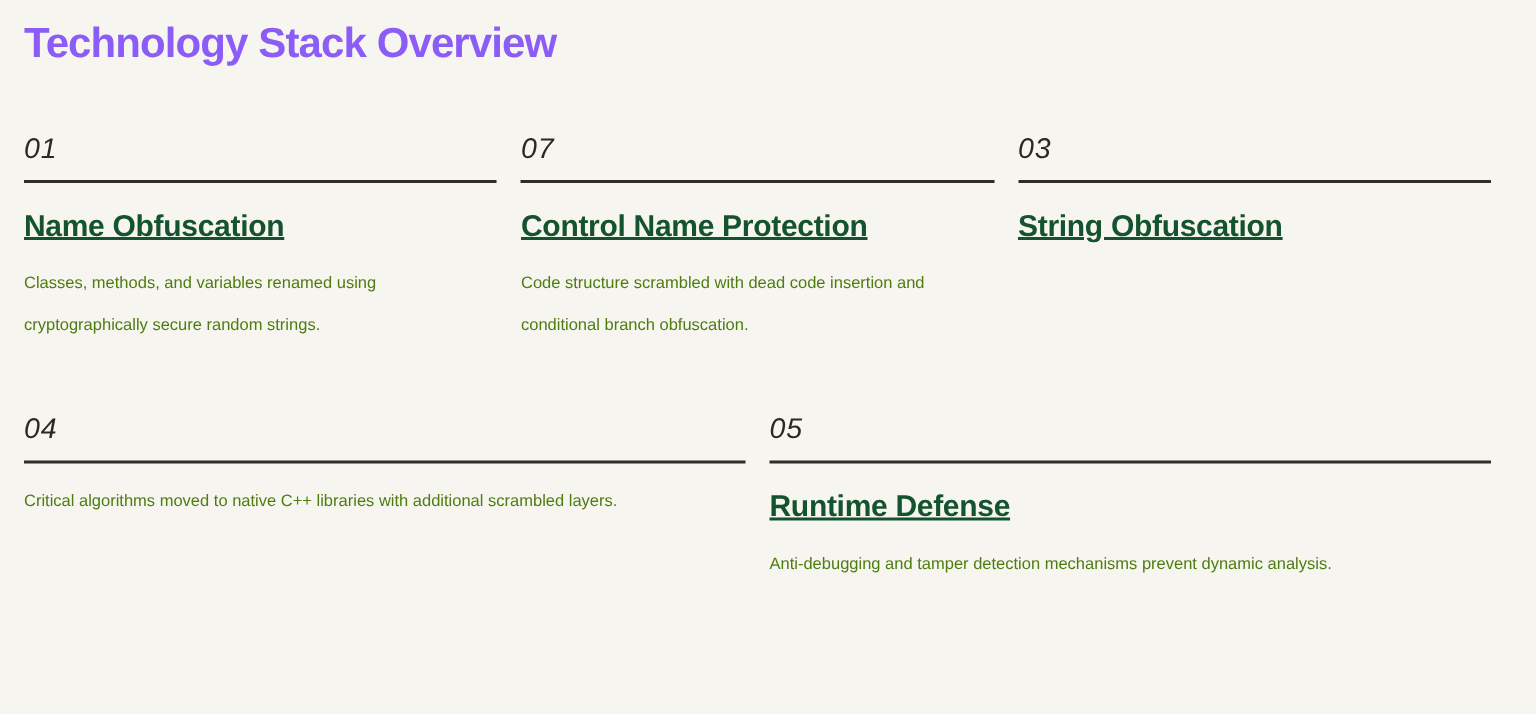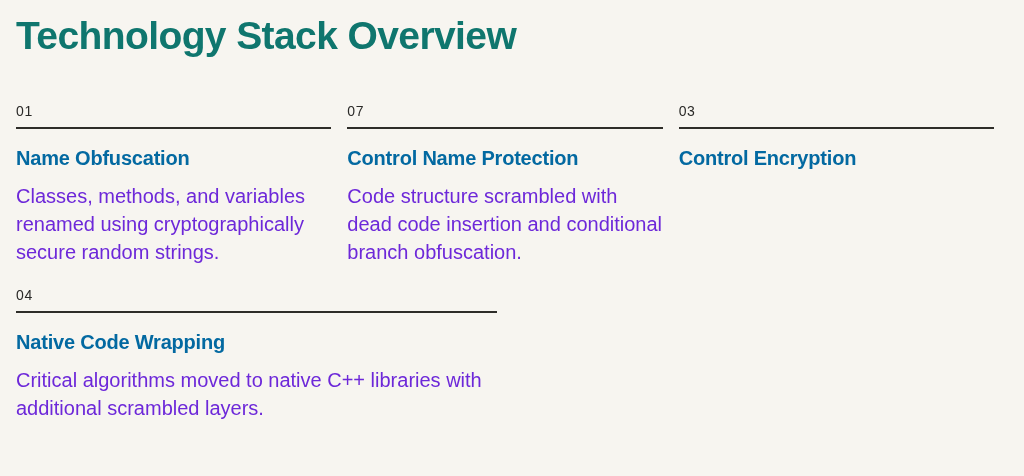--- a/index.html
+++ b/index.html
@@ -11,63 +11,65 @@
     color: #211f1d;
     font-family: "Liberation Sans", sans-serif;
     overflow: hidden;
   }
   .page {
     padding: 12px 30px 0 16px;
     width: 1024px;
   }
   .page-title {
     margin: 0;
-    font-size: 39px;
+    font-size: 28px;
     line-height: 1.22;
     font-weight: 700;
     letter-spacing: -0.6px;
-    color: #0f766e;
+    color: #8b5cf6;
   }
   .row {
     display: grid;
     gap: 16px;
   }
   .row-3 {
     grid-template-columns: repeat(3, 1fr);
     margin-top: 42px;
   }
   .row-2 {
     grid-template-columns: repeat(2, 1fr);
-    margin-top: 20px;
+    margin-top: 44px;
   }
   .card { min-width: 0; }
   .card-number {
-    font-size: 14px;
+    font-size: 19px;
     line-height: 1.3;
     letter-spacing: 0.6px;
     color: #2a2927;
+    font-style: italic;
   }
   .card-rule {
     border: 0;
     border-top: 2px solid #2e2d29;
     margin: 7px 0 0 0;
   }
   .card-title {
     margin: 16px 0 0 0;
     font-size: 20px;
     line-height: 1.3;
     font-weight: 700;
     letter-spacing: -0.2px;
-    color: #0369a1;
+    color: #14532d;
+    text-decoration: underline;
   }
   .card-desc {
     margin: 11px 0 0 0;
-    font-size: 20px;
+    font-size: 11px;
     line-height: 28px;
-    color: #6d28d9;
+    color: #4d7c0f;
   }
 </style>
 </head>
 <body>
 
 <main class="page">
   <h1 class="page-title">Technology Stack Overview</h1>
 
   <div class="row row-3">
     <article class="card">
@@ -80,26 +82,31 @@
     <article class="card">
       <div class="card-number">07</div>
       <hr class="card-rule">
       <h2 class="card-title">Control Name Protection</h2>
       <p class="card-desc">Code structure scrambled with dead code insertion and conditional branch obfuscation.</p>
     </article>
 
     <article class="card">
       <div class="card-number">03</div>
       <hr class="card-rule">
-      <h2 class="card-title">Control Encryption</h2>
+      <h2 class="card-title">String Obfuscation</h2>
     </article>
   </div>
 
   <div class="row row-2">
     <article class="card">
       <div class="card-number">04</div>
       <hr class="card-rule">
-      <h2 class="card-title">Native Code Wrapping</h2>
       <p class="card-desc">Critical algorithms moved to native C++ libraries with additional scrambled layers.</p>
     </article>
 
+    <article class="card">
+      <div class="card-number">05</div>
+      <hr class="card-rule">
+      <h2 class="card-title">Runtime Defense</h2>
+      <p class="card-desc">Anti-debugging and tamper detection mechanisms prevent dynamic analysis.</p>
+    </article>
   </div>
 </main>
 
 </body></html>

